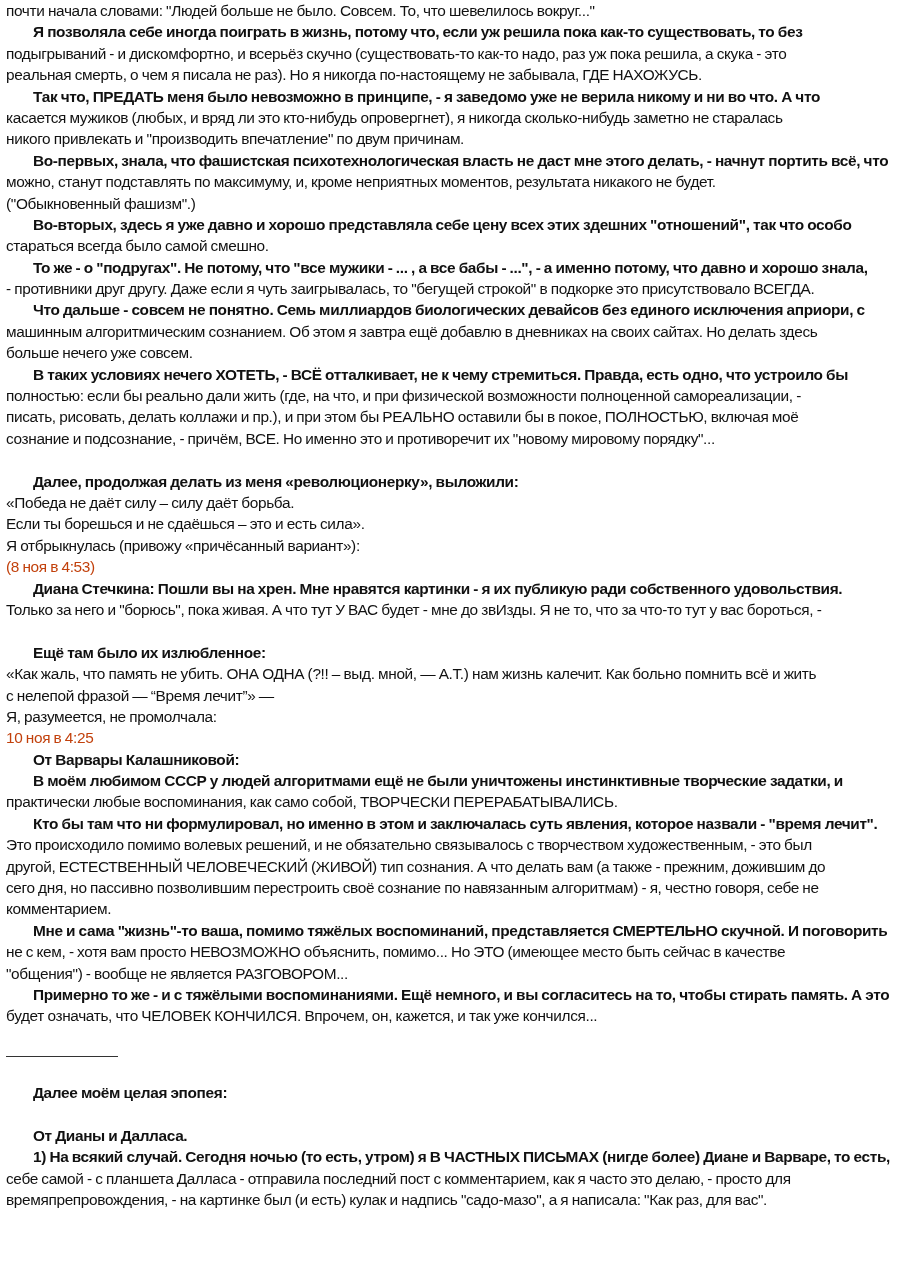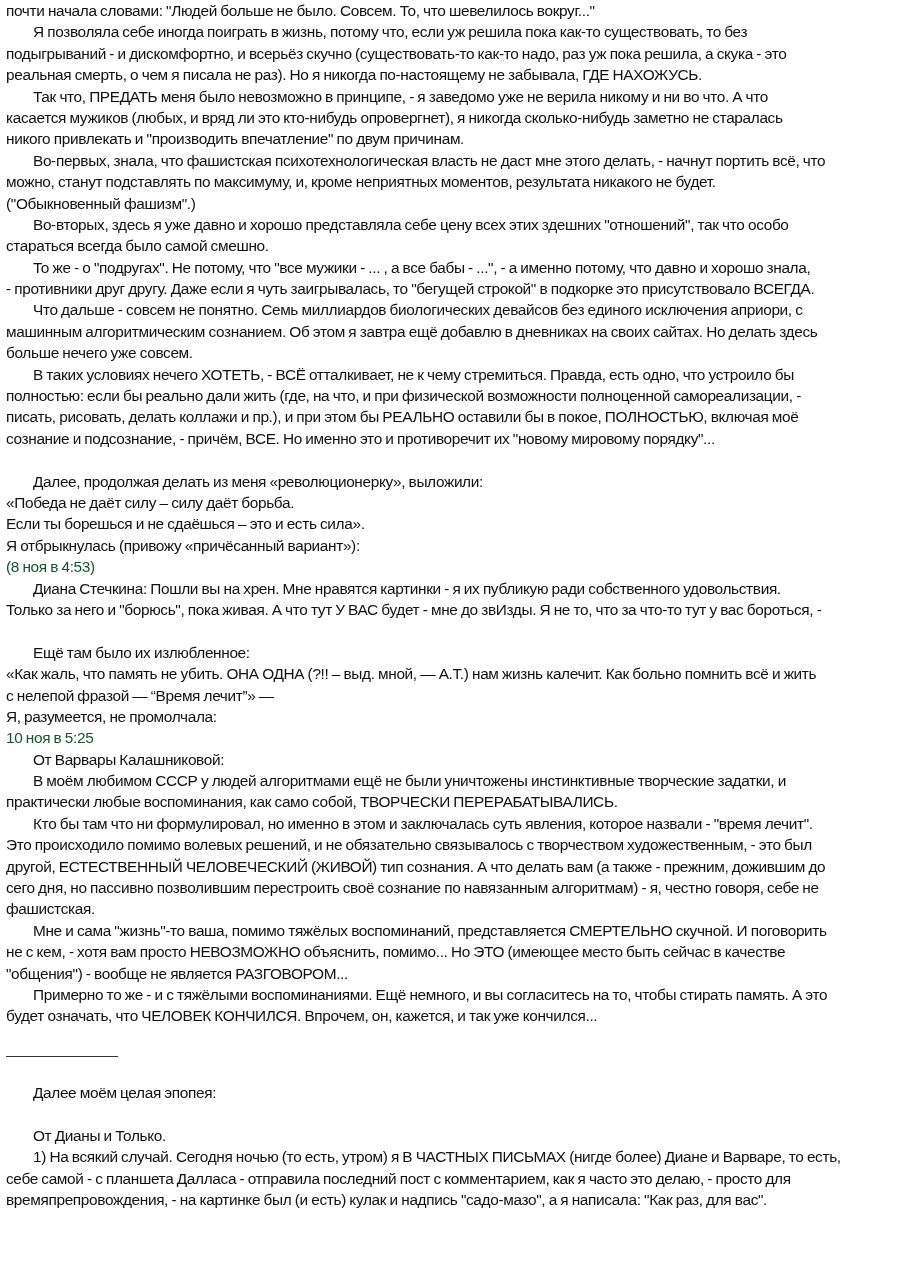--- a/index.html
+++ b/index.html
@@ -25,26 +25,27 @@
       letter-spacing: -0.35px;
       word-spacing: -0.5px;
     }
     .page .line {
       display: block;
       white-space: nowrap;
       height: 21.4px;
     }
     .page .indent {
       padding-left: 27px;
+      font-weight: bold;
     }
     .page .blank {
       height: 21.4px;
     }
     .page .timestamp {
-      color: #14532d;
+      color: #c2410c;
     }
     .separator {
       width: 112px;
       height: 0;
       border-top: 1.5px solid #333333;
       margin-top: 8px;
       margin-bottom: 25px;
     }
   </style>
 </head>
@@ -107,52 +108,52 @@
     <div class="blank"></div>
     <div>
       <span class="line indent">Ещё там было их излюбленное:</span>
     </div>
     <div>
       <span class="line">«Как жаль, что память не убить. ОНА ОДНА (?!! – выд. мной, — А.Т.) нам жизнь калечит. Как больно помнить всё и жить</span>
       <span class="line">с нелепой фразой — “Время лечит”» —</span>
       <span class="line">Я, разумеется, не промолчала:</span>
     </div>
     <div class="timestamp">
-      <span class="line">10 ноя в 5:25</span>
+      <span class="line">10 ноя в 4:25</span>
     </div>
     <div>
       <span class="line indent">От Варвары Калашниковой:</span>
     </div>
     <div>
       <span class="line indent">В моём любимом СССР у людей алгоритмами ещё не были уничтожены инстинктивные творческие задатки, и</span>
       <span class="line">практически любые воспоминания, как само собой, ТВОРЧЕСКИ ПЕРЕРАБАТЫВАЛИСЬ.</span>
     </div>
     <div>
       <span class="line indent">Кто бы там что ни формулировал, но именно в этом и заключалась суть явления, которое назвали - "время лечит".</span>
       <span class="line">Это происходило помимо волевых решений, и не обязательно связывалось с творчеством художественным, - это был</span>
       <span class="line">другой, ЕСТЕСТВЕННЫЙ ЧЕЛОВЕЧЕСКИЙ (ЖИВОЙ) тип сознания. А что делать вам (а также - прежним, дожившим до</span>
       <span class="line">сего дня, но пассивно позволившим перестроить своё сознание по навязанным алгоритмам) - я, честно говоря, себе не</span>
-      <span class="line">фашистская.</span>
+      <span class="line">комментарием.</span>
     </div>
     <div>
       <span class="line indent">Мне и сама "жизнь"-то ваша, помимо тяжёлых воспоминаний, представляется СМЕРТЕЛЬНО скучной. И поговорить</span>
       <span class="line">не с кем, - хотя вам просто НЕВОЗМОЖНО объяснить, помимо... Но ЭТО (имеющее место быть сейчас в качестве</span>
       <span class="line">"общения") - вообще не является РАЗГОВОРОМ...</span>
     </div>
     <div>
       <span class="line indent">Примерно то же - и с тяжёлыми воспоминаниями. Ещё немного, и вы согласитесь на то, чтобы стирать память. А это</span>
       <span class="line">будет означать, что ЧЕЛОВЕК КОНЧИЛСЯ. Впрочем, он, кажется, и так уже кончился...</span>
     </div>
     <div class="blank"></div>
     <div class="separator"></div>
     <div>
       <span class="line indent">Далее моём целая эпопея:</span>
     </div>
     <div class="blank"></div>
     <div>
-      <span class="line indent">От Дианы и Только.</span>
+      <span class="line indent">От Дианы и Далласа.</span>
     </div>
     <div>
       <span class="line indent">1) На всякий случай. Сегодня ночью (то есть, утром) я В ЧАСТНЫХ ПИСЬМАХ (нигде более) Диане и Варваре, то есть,</span>
       <span class="line">себе самой - с планшета Далласа - отправила последний пост с комментарием, как я часто это делаю, - просто для</span>
       <span class="line">времяпрепровождения, - на картинке был (и есть) кулак и надпись "садо-мазо", а я написала: "Как раз, для вас".</span>
     </div>
   </div>
 
 </body></html>

